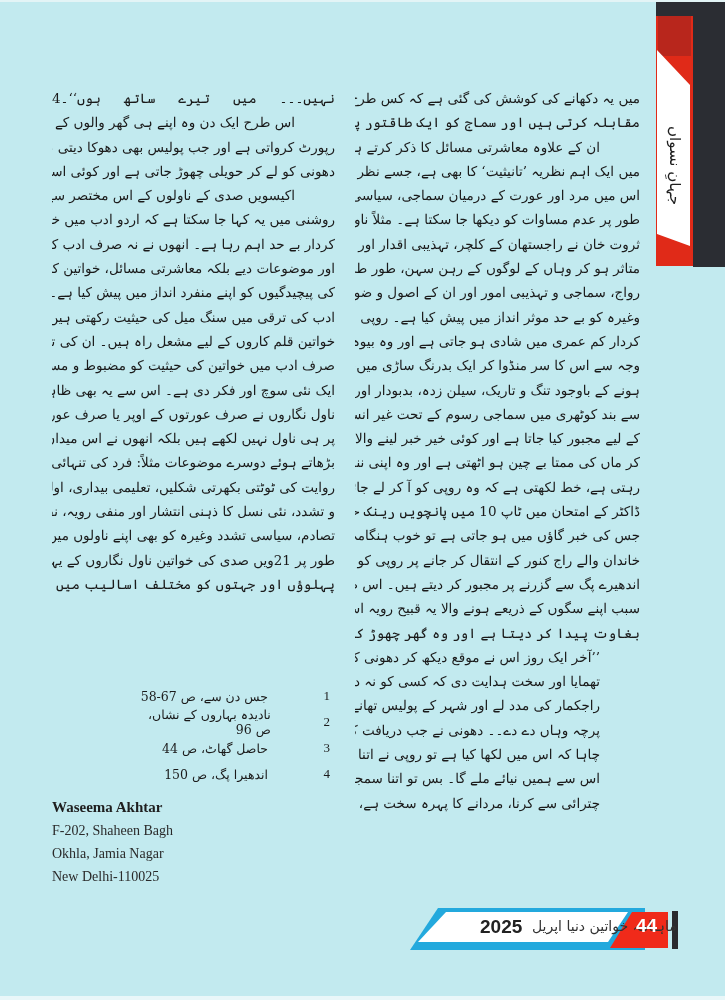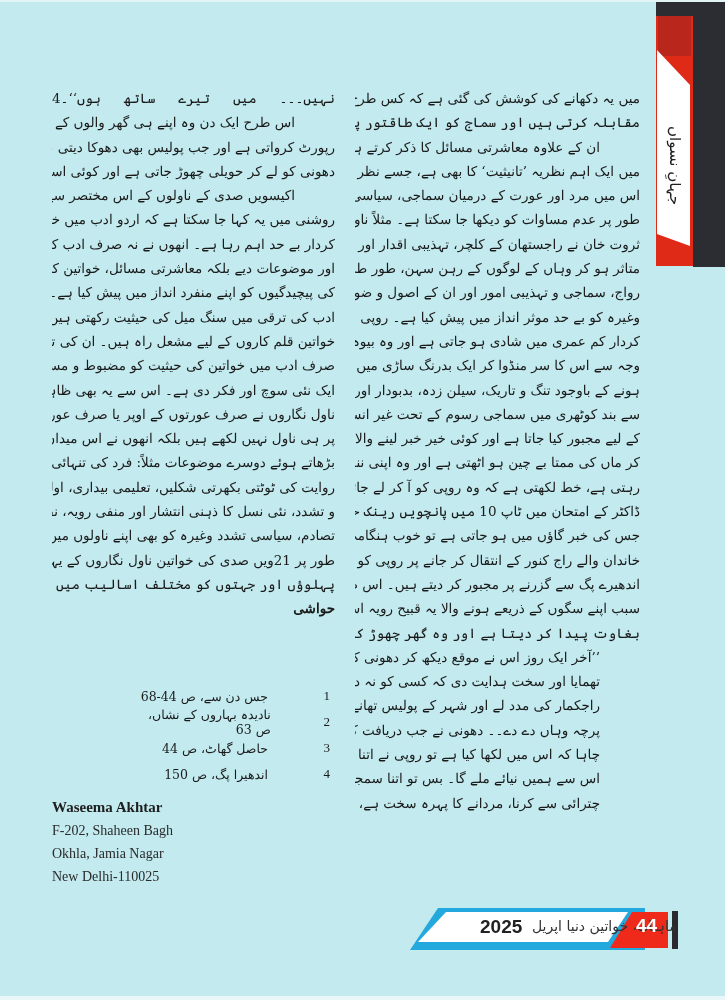--- a/index.html
+++ b/index.html
@@ -129,31 +129,30 @@
     <span class="line">صرف ادب میں خواتین کی حیثیت کو مضبوط و مستحکم کیا بلکہ قارئین کو بھی</span>
     <span class="line">ایک نئی سوچ اور فکر دی ہے۔ اس سے یہ بھی ظاہر ہوتا ہے کہ خواتین</span>
     <span class="line">ناول نگاروں نے صرف عورتوں کے اوپر یا صرف عورتوں کے مسائل</span>
     <span class="line">پر ہی ناول نہیں لکھے ہیں بلکہ انھوں نے اس میدان میں اپنا دائرہ</span>
     <span class="line">بڑھاتے ہوئے دوسرے موضوعات مثلاً: فرد کی تنہائی، اقدار و</span>
     <span class="line">روایت کی ٹوٹتی بکھرتی شکلیں، تعلیمی بیداری، اولڈ ایج ہوم کلچر، جنسی جبر</span>
     <span class="line">و تشدد، نئی نسل کا ذہنی انتشار اور منفی رویہ، نفسیاتی الجھن، فرقہ وارانہ</span>
     <span class="line">تصادم، سیاسی تشدد وغیرہ کو بھی اپنے ناولوں میں جگہ دی ہے۔ مجموعی</span>
     <span class="line">طور پر 21ویں صدی کی خواتین ناول نگاروں کے یہاں موجود تمام</span>
     <span class="line">پہلوؤں اور جہتوں کو مختلف اسالیب میں پیش کرنے کی کوشش کی گئی ہے۔</span>
-    <span class="line heading" style="text-align-last: right;">حواشی</span>
   </div>
 
 <div class="notes" id="notes">
     <div class="note-row">
       <span class="note-num">1</span>
-      <span class="note-text">جس دن سے، ص 44-68</span>
+      <span class="note-text">جس دن سے، ص 67-58</span>
     </div>
     <div class="note-row">
       <span class="note-num">2</span>
-      <span class="note-text">نادیدہ بہاروں کے نشاں، ص 63</span>
+      <span class="note-text">نادیدہ بہاروں کے نشاں، ص 96</span>
     </div>
     <div class="note-row">
       <span class="note-num">3</span>
       <span class="note-text">حاصل گھاٹ، ص 44</span>
     </div>
     <div class="note-row">
       <span class="note-num">4</span>
       <span class="note-text">اندھیرا پگ، ص 150</span>
     </div>
   </div>

